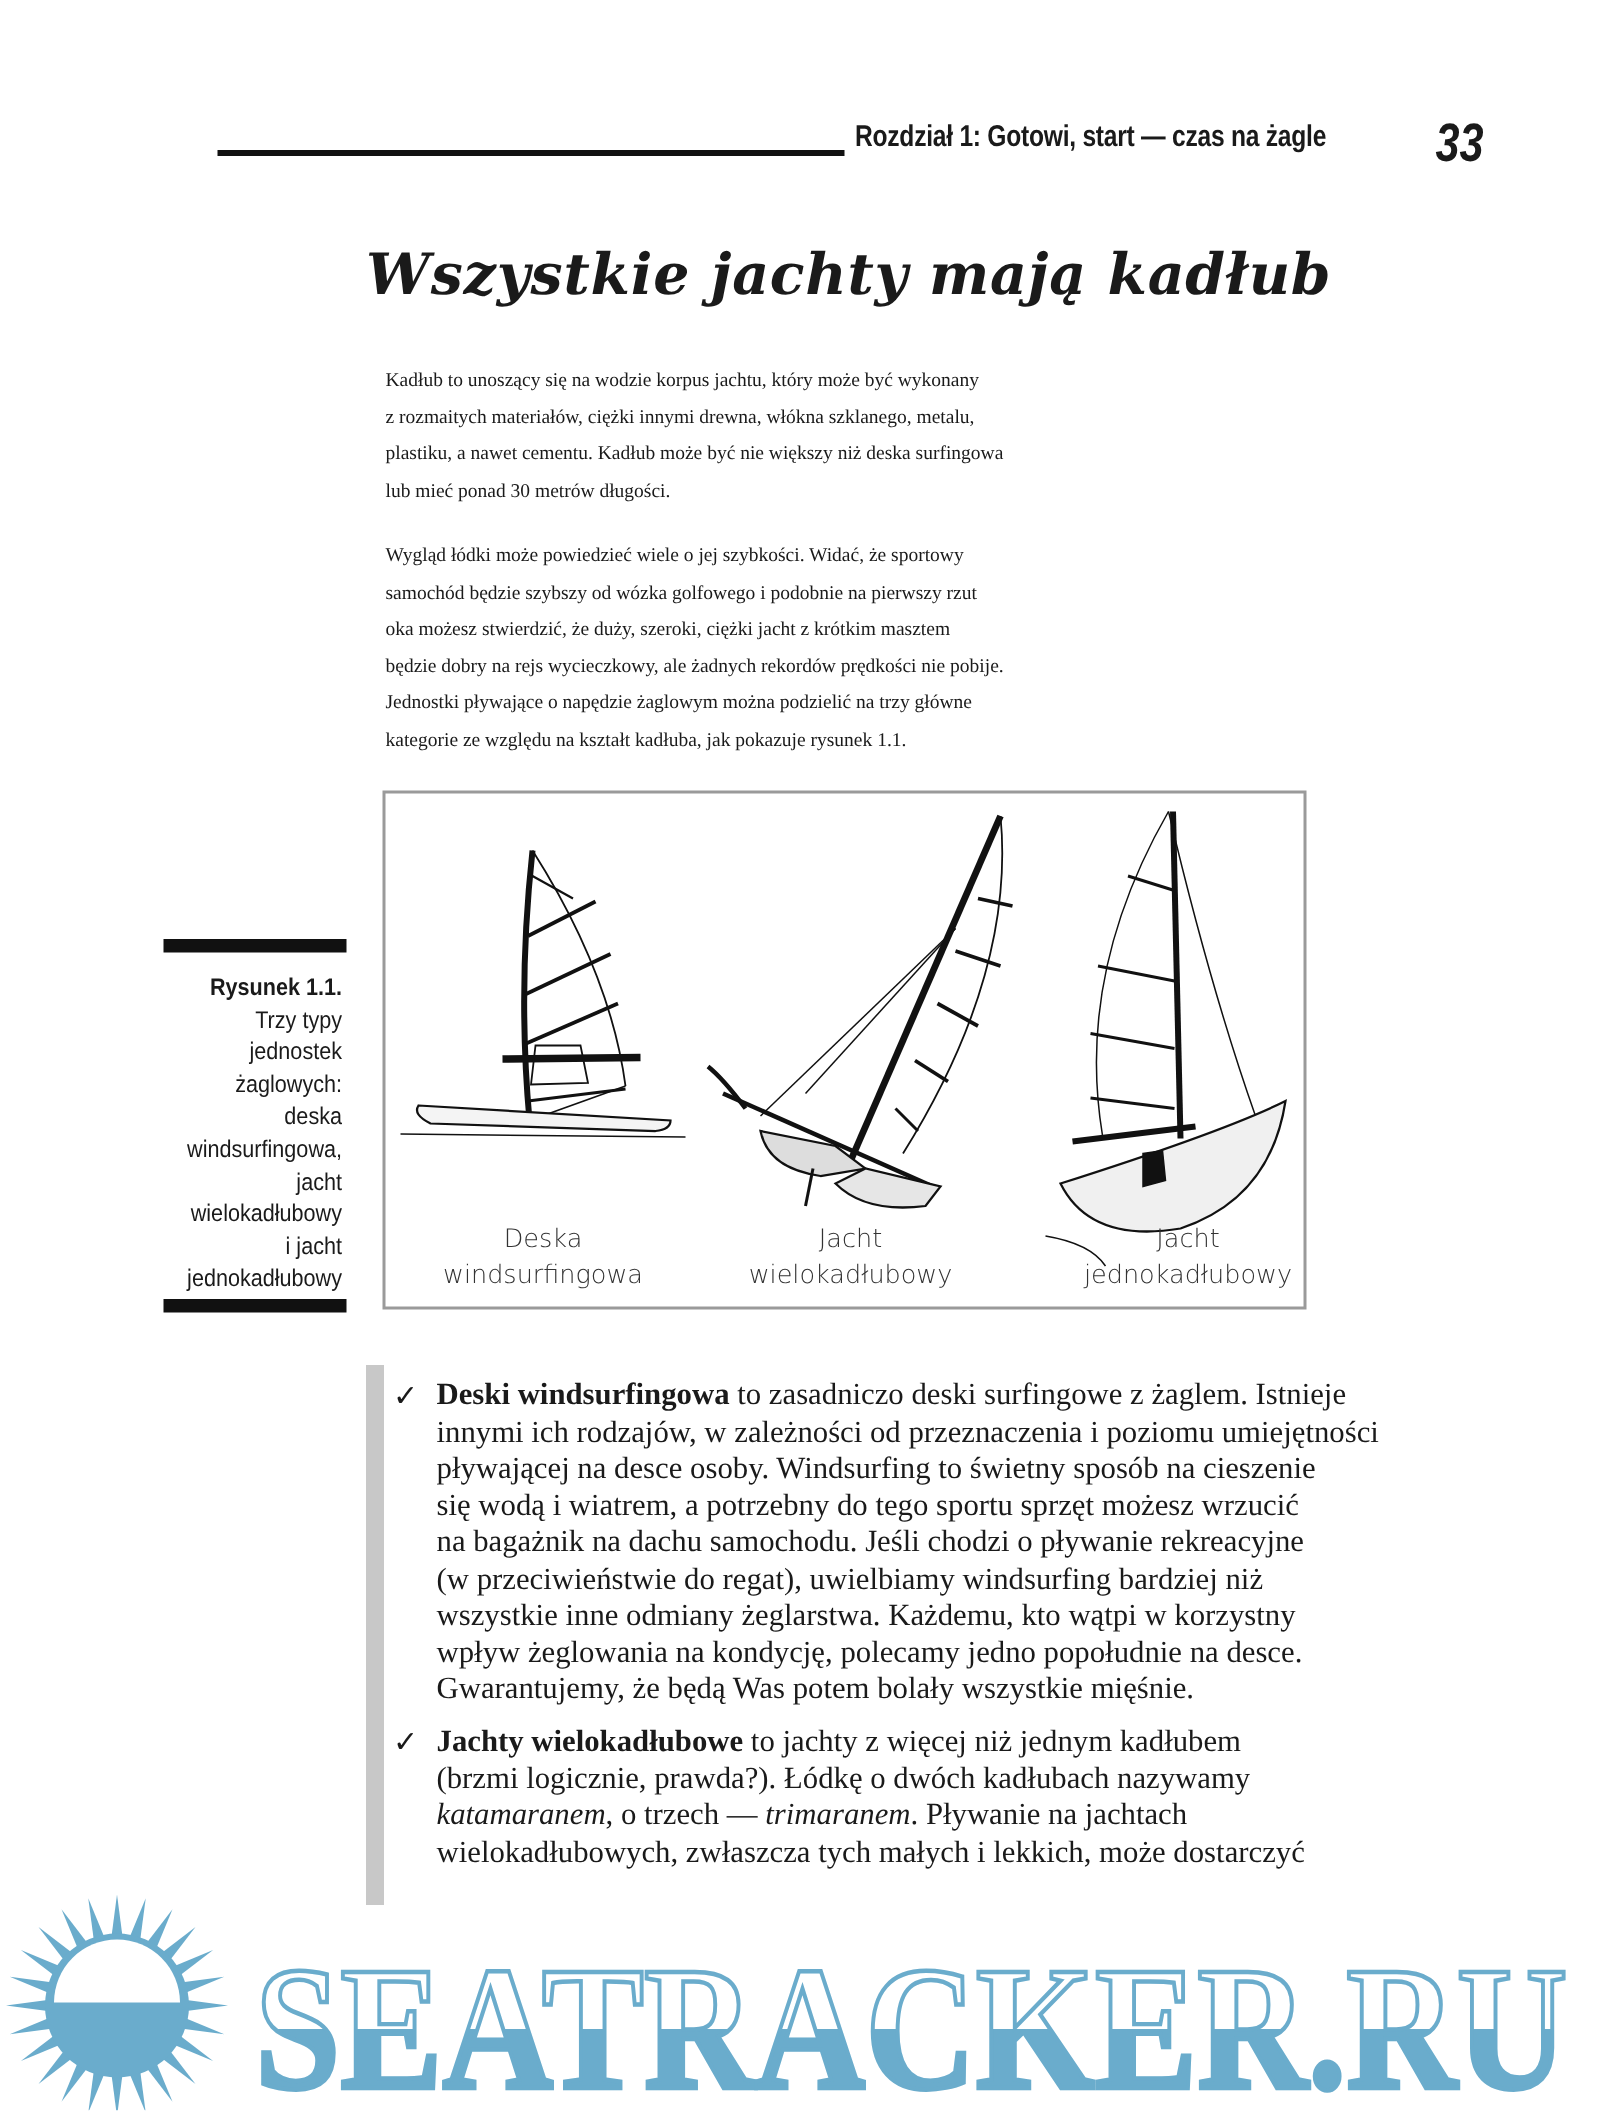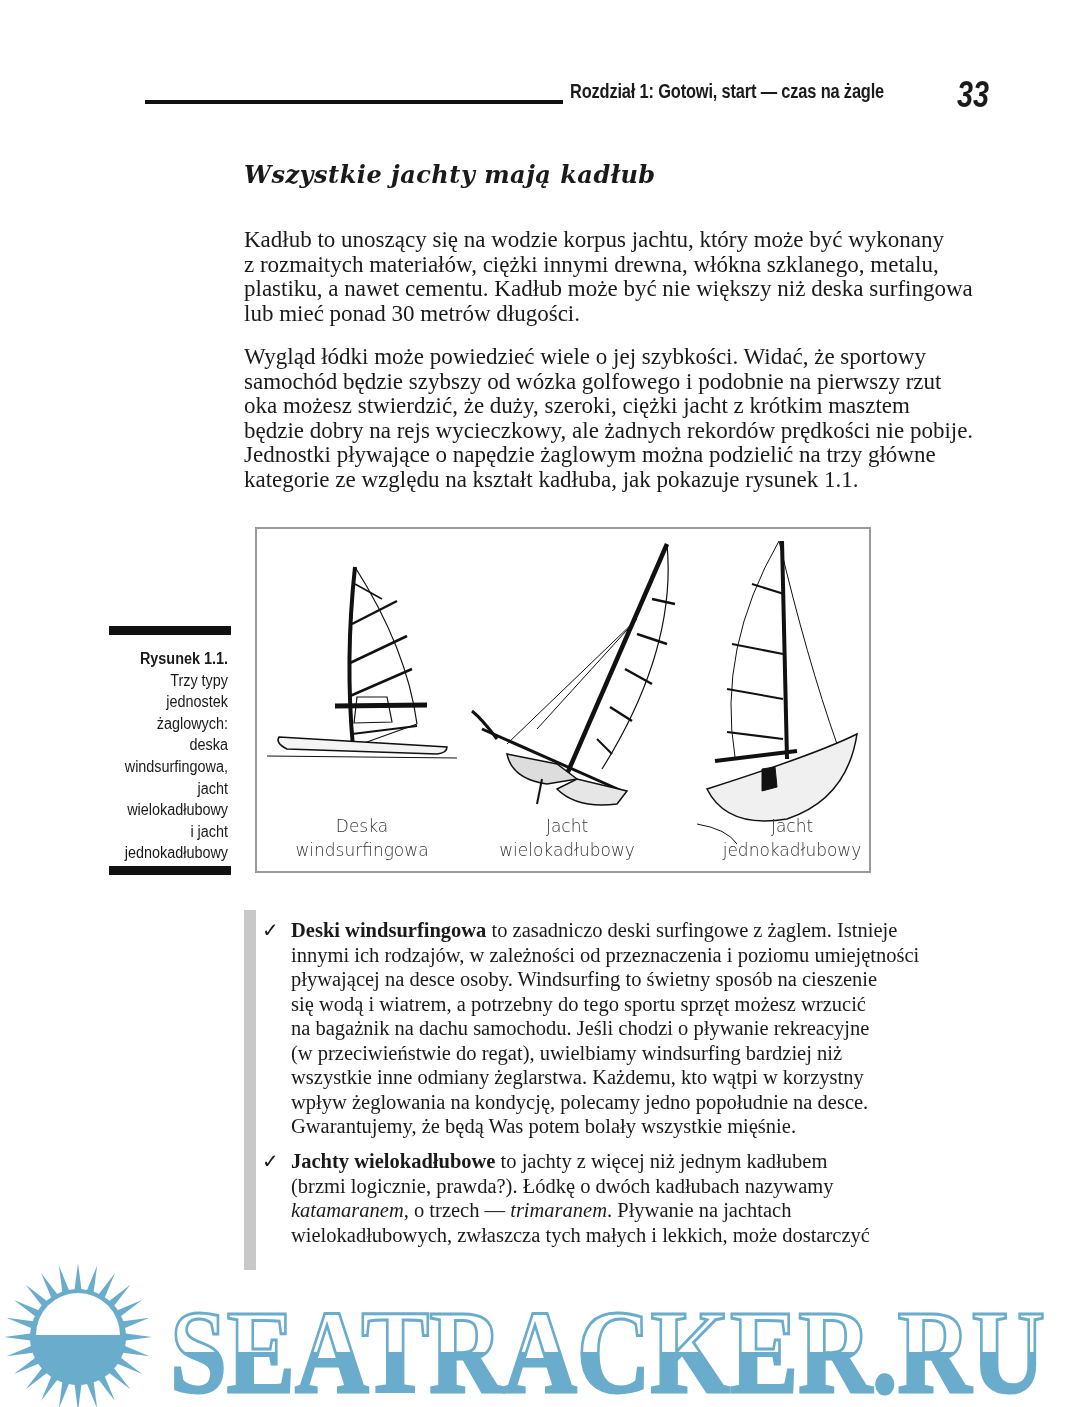--- a/index.html
+++ b/index.html
@@ -2,23 +2,23 @@
 <html><head>
 <meta charset="utf-8">
 <style>
   html, body { margin: 0; padding: 0; background: #ffffff; }
   body { width: 1080px; height: 1407px; position: relative; overflow: hidden; color: #1a1a1a; }
 
   .header-rule { position: absolute; left: 145px; top: 100px; width: 418px; height: 4px; background: #111; }
   .running-head { position: absolute; left: 570px; top: 80px; font-family: "Liberation Sans", sans-serif; font-weight: bold; font-size: 20px; transform: scaleX(0.82); transform-origin: left top; white-space: nowrap; letter-spacing: -0.2px; }
   .page-number { position: absolute; left: 957px; top: 74px; font-family: "Liberation Sans", sans-serif; font-weight: bold; font-style: italic; font-size: 36px; transform: scaleX(0.8); transform-origin: left top; }
 
-  .section-title { position: absolute; left: 244px; top: 160px; font-family: "DejaVu Serif", serif; font-style: italic; font-weight: bold; font-size: 24px; letter-spacing: 0.5px; white-space: nowrap; }
-
-  .para { position: absolute; left: 244px; width: 720px; font-family: "Liberation Serif", serif; font-size: 23px; line-height: 24.5px; margin: 0; }
+  .section-title { position: absolute; left: 244px; top: 160px; font-family: "DejaVu Serif", serif; font-style: italic; font-weight: bold; font-size: 38px; letter-spacing: 0.5px; white-space: nowrap; }
+
+  .para { position: absolute; left: 244px; width: 720px; font-family: "Liberation Serif", serif; font-size: 13px; line-height: 24.5px; margin: 13px; }
   .para span { display: block; white-space: nowrap; }
   #p1 { top: 228px; }
   #p2 { top: 345px; }
 
   .figure-box { position: absolute; left: 255px; top: 527px; width: 616px; height: 346px; border: 2px solid #9a9a9a; box-sizing: border-box; background: #fff; }
   .figure-box svg { position: absolute; left: 0; top: 0; }
   .fig-label { position: absolute; font-family: "DejaVu Sans", sans-serif; font-size: 17px; color: #333; text-align: center; line-height: 24px; font-weight: 300; }
 
   .caption-rule { position: absolute; left: 109px; width: 122px; height: 9px; background: #111; }
   .caption { position: absolute; left: 100px; top: 648px; width: 128px; text-align: right; font-family: "Liberation Sans", sans-serif; font-size: 16px; line-height: 21.6px; transform: scaleX(0.9); transform-origin: right top; }

